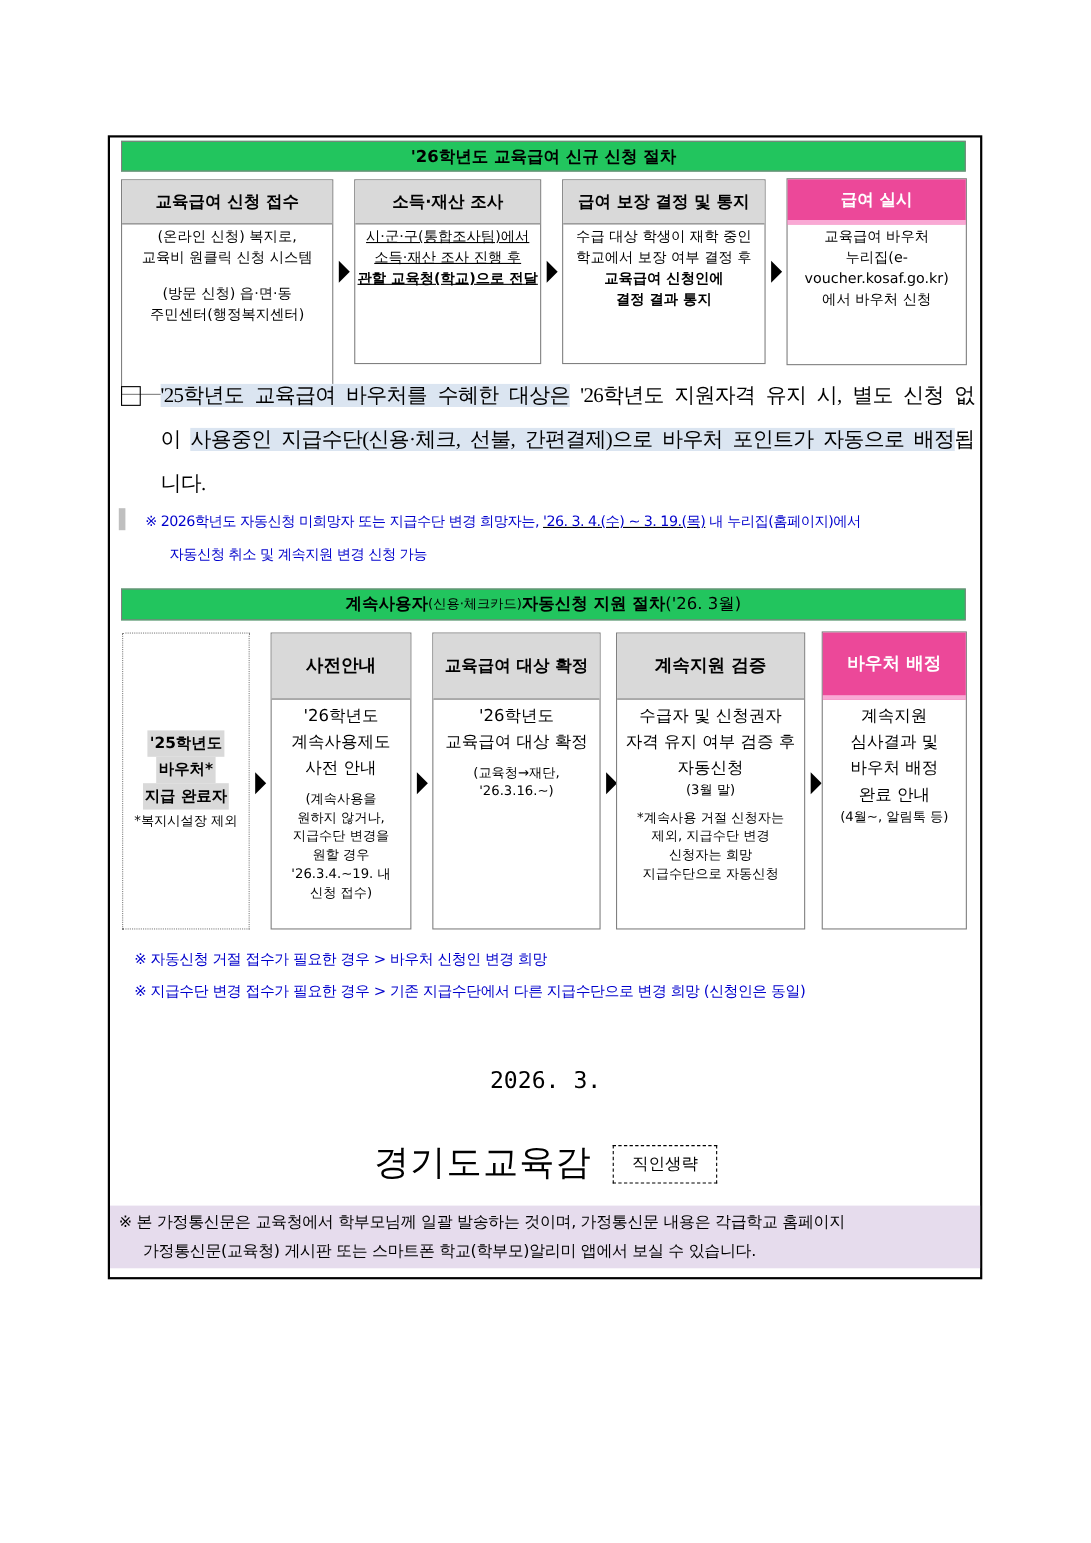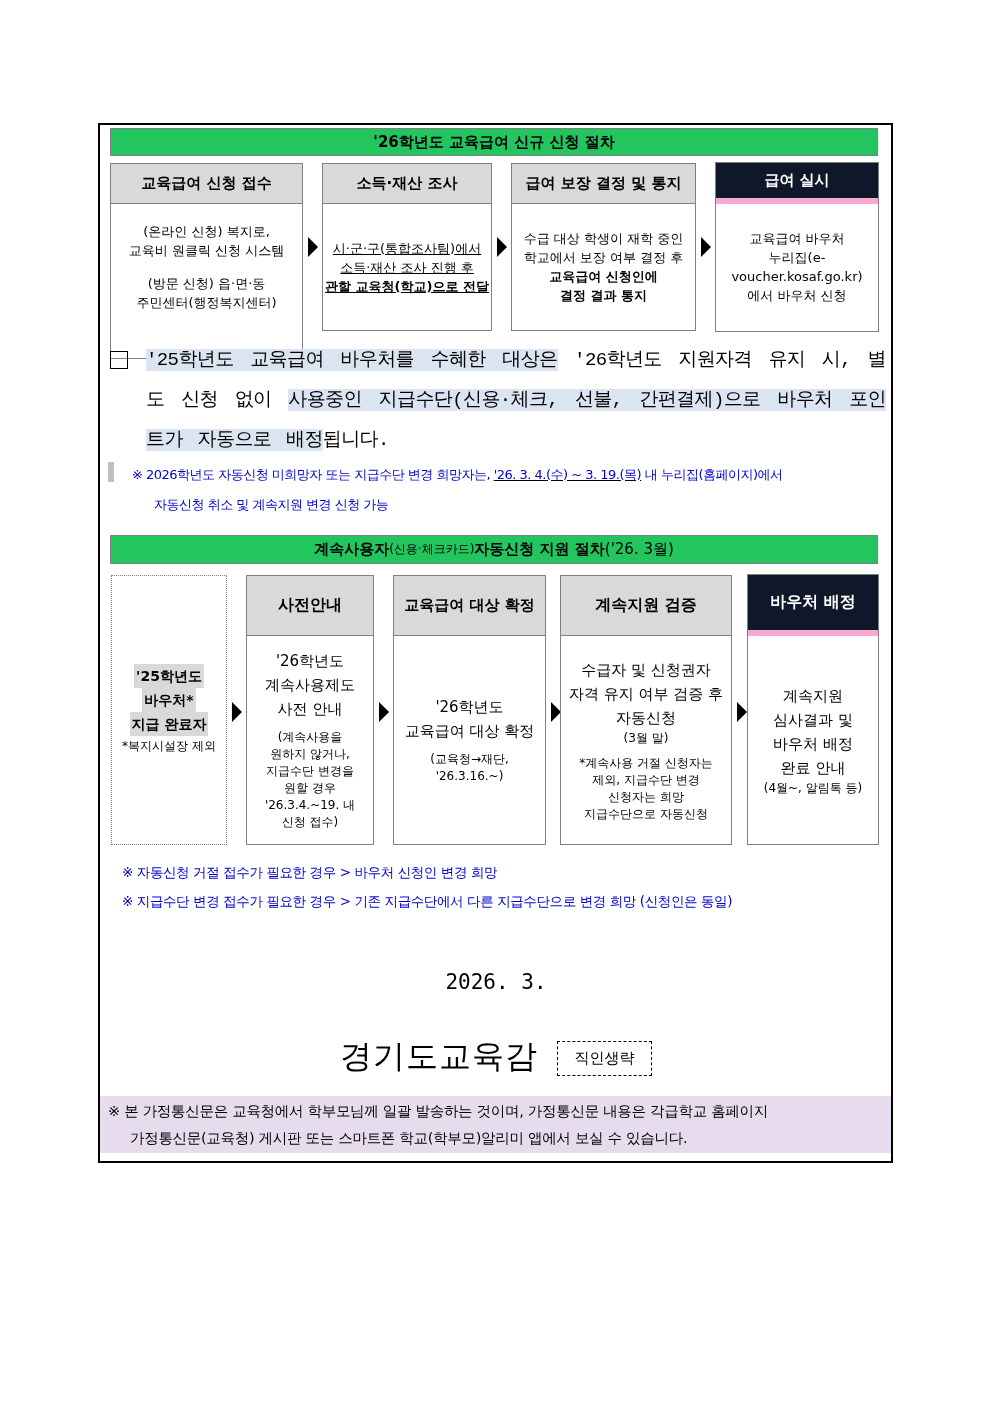--- a/index.html
+++ b/index.html
@@ -5,29 +5,29 @@
   * { box-sizing: border-box; margin: 0; padding: 0; }
   html, body { width: 992px; height: 1403px; background: #ffffff; }
   body { font-family: "DejaVu Sans", "Liberation Sans", sans-serif; color: #000; position: relative; }
 
   .frame { position: absolute; left: 98px; top: 123px; width: 795px; height: 1040px; border: 2px solid #000; }
 
   .title-bar { position: absolute; background: #22c55e; border: 1px solid #808080; text-align: center; font-weight: bold; font-size: 15px; display: flex; align-items: center; justify-content: center; }
 
   .step { position: absolute; border: 1px solid #808080; background: #fff; }
   .step-head { background: #d9d9d9; border-bottom: 1px solid #808080; display: flex; align-items: center; justify-content: center; font-weight: bold; font-size: 15px; }
-  .step-head.dark { background: #0f172a; color: #fff; border-bottom: 6px solid #f9a8d4; }
-  .step-body { display: flex; flex-direction: column; align-items: center; justify-content: center; text-align: center; font-size: 13px; line-height: 19px; padding: 2px; }
+  .step-head.dark { background: #ec4899; color: #fff; border-bottom: 4px solid #f9a8d4; }
+  .step-body { display: flex; flex-direction: column; align-items: center; justify-content: flex-start; text-align: center; font-size: 13px; line-height: 19px; padding: 2px; }
   .step-body .b { font-weight: bold; }
   .step-body .sm { font-size: 12px; line-height: 17px; }
 
   .arrow { position: absolute; width: 0; height: 0; border-top: 10px solid transparent; border-bottom: 10px solid transparent; border-left: 10px solid #000; }
 
   .checkbox { position: absolute; left: 110px; top: 351px; width: 18px; height: 18px; border: 1.5px solid #000; }
-  .main-para { position: absolute; left: 146px; top: 340px; width: 740px; font-family: Liberation Mono, monospace; font-size: 19px; line-height: 40px; letter-spacing: -0.6px; word-spacing: 4px; text-align: justify; }
+  .main-para { position: absolute; left: 146px; top: 340px; width: 740px; font-family: Liberation Serif, serif; font-size: 19px; line-height: 40px; letter-spacing: -0.6px; word-spacing: 4px; text-align: justify; }
   .hl { background: #dbe5f1; }
 
   .note-bar { position: absolute; left: 108px; top: 462px; width: 6px; height: 20px; background: #bfbfbf; }
   .note-blue { position: absolute; left: 132px; top: 460px; width: 752px; color: #0000cc; font-size: 13px; line-height: 30px; letter-spacing: -0.5px; }
   .note-blue .u { text-decoration: underline; text-decoration-color: #000; }
   .note-blue .indent { padding-left: 22px; display: block; }
 
   .sec2-title { font-weight: normal; font-size: 15px; }
   .sec2-title .bold { font-weight: bold; }
   .sec2-title .small { font-size: 12px; }

